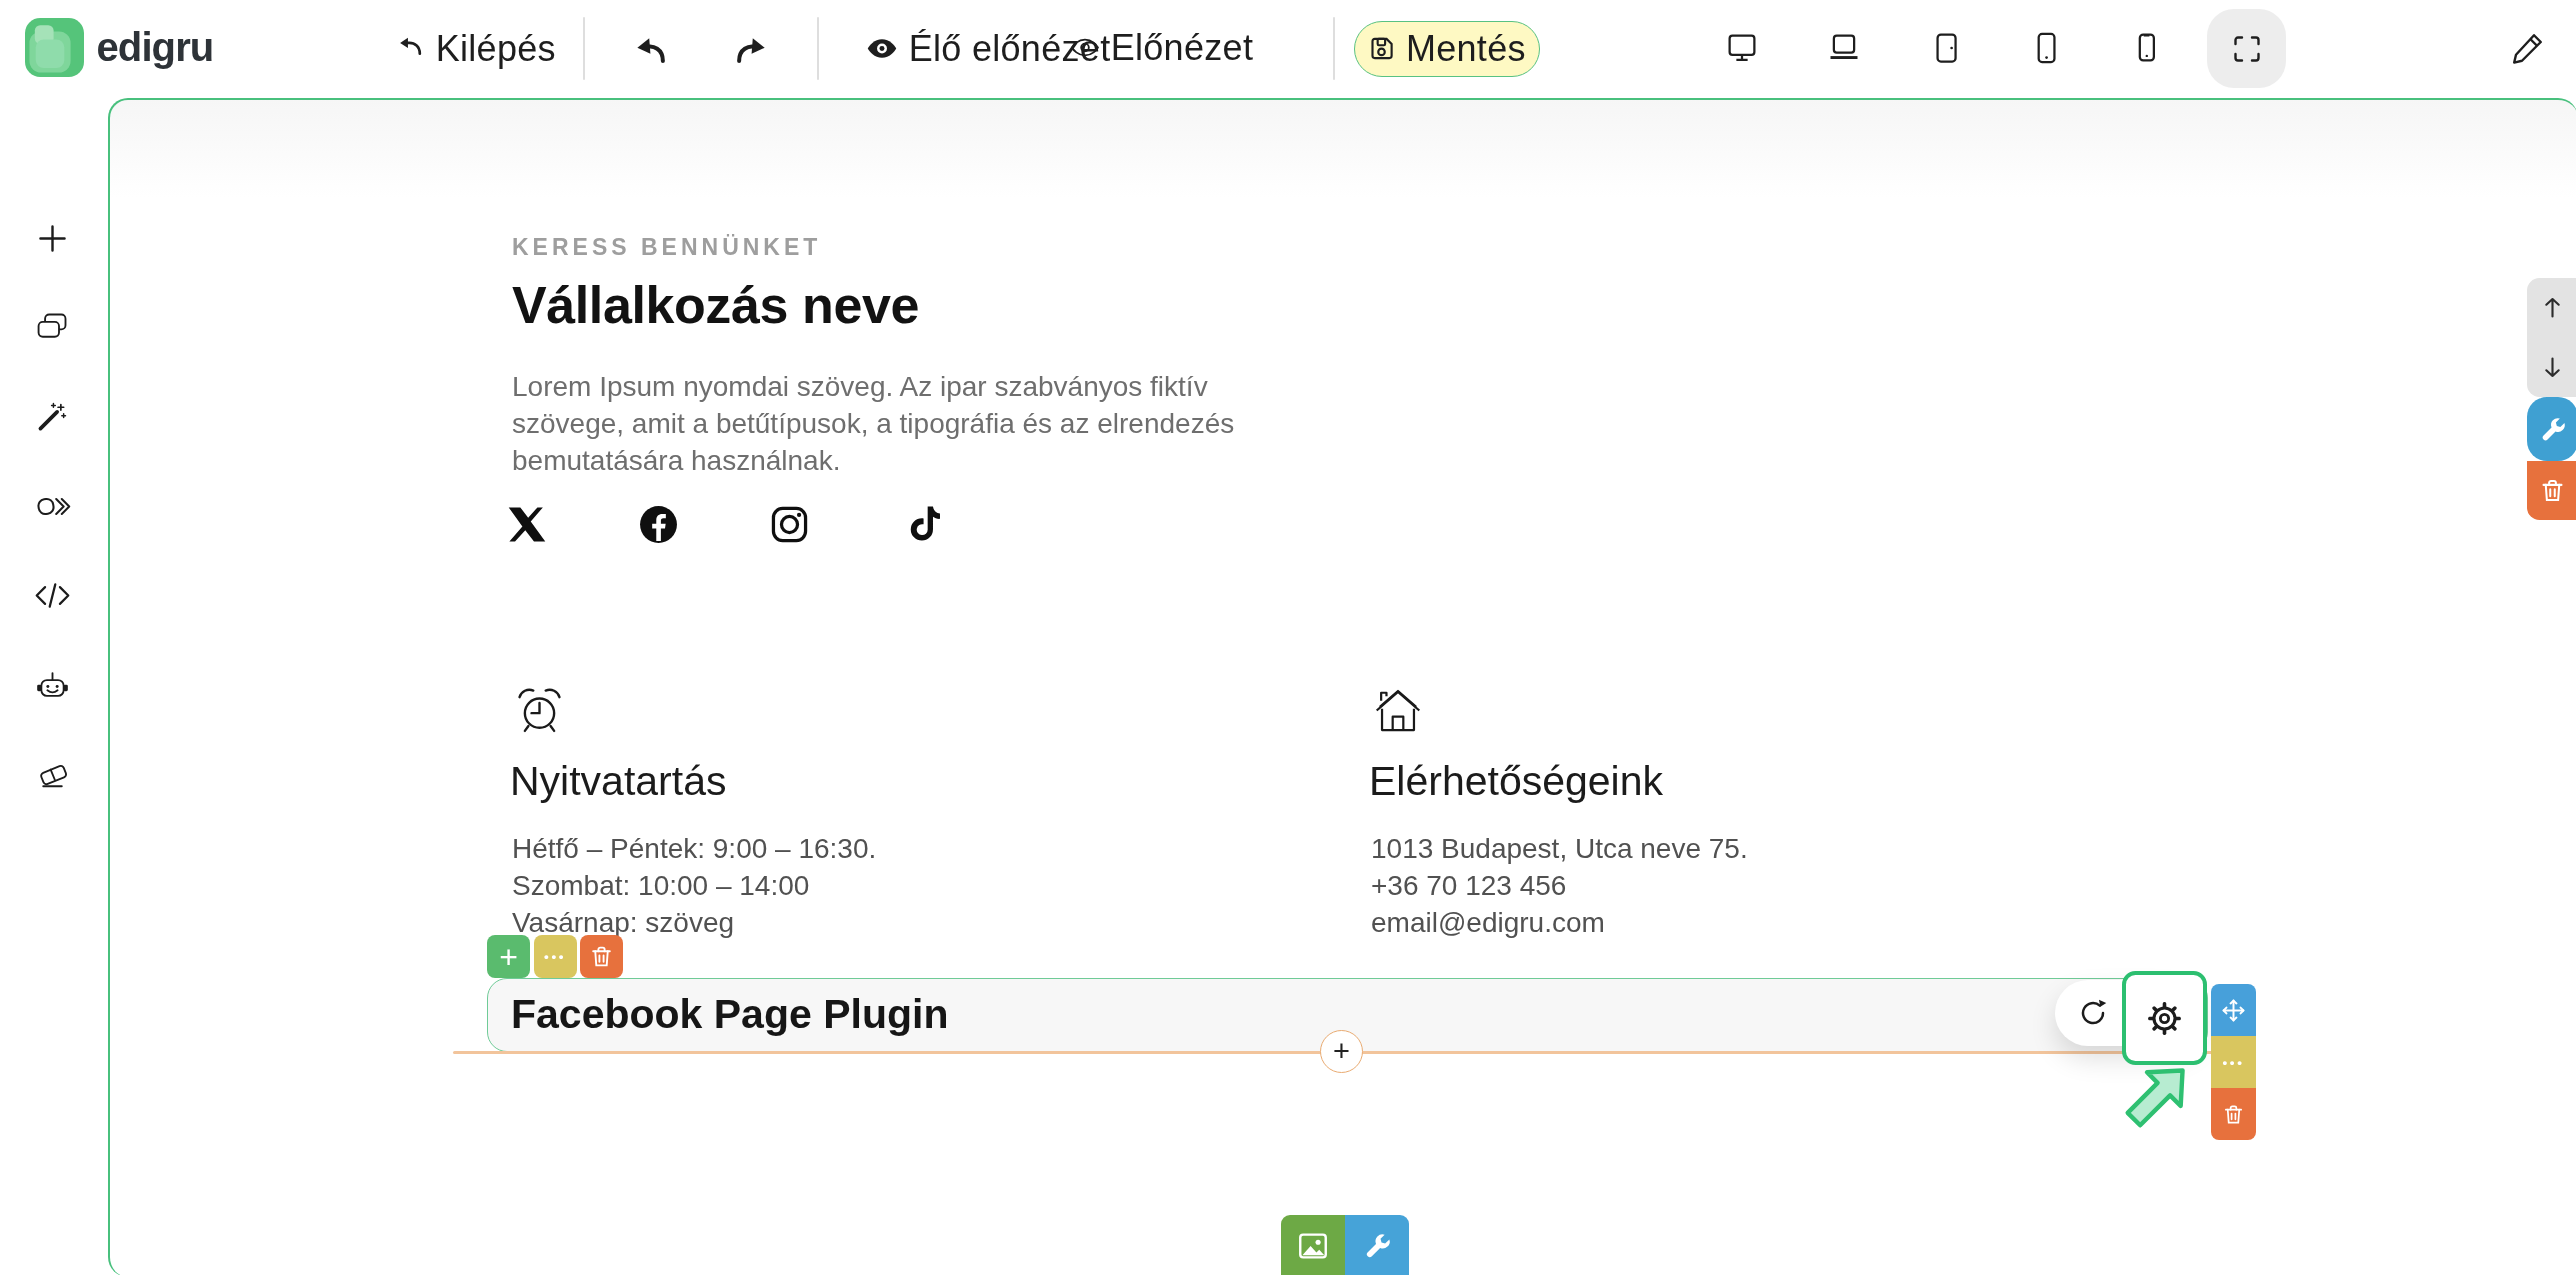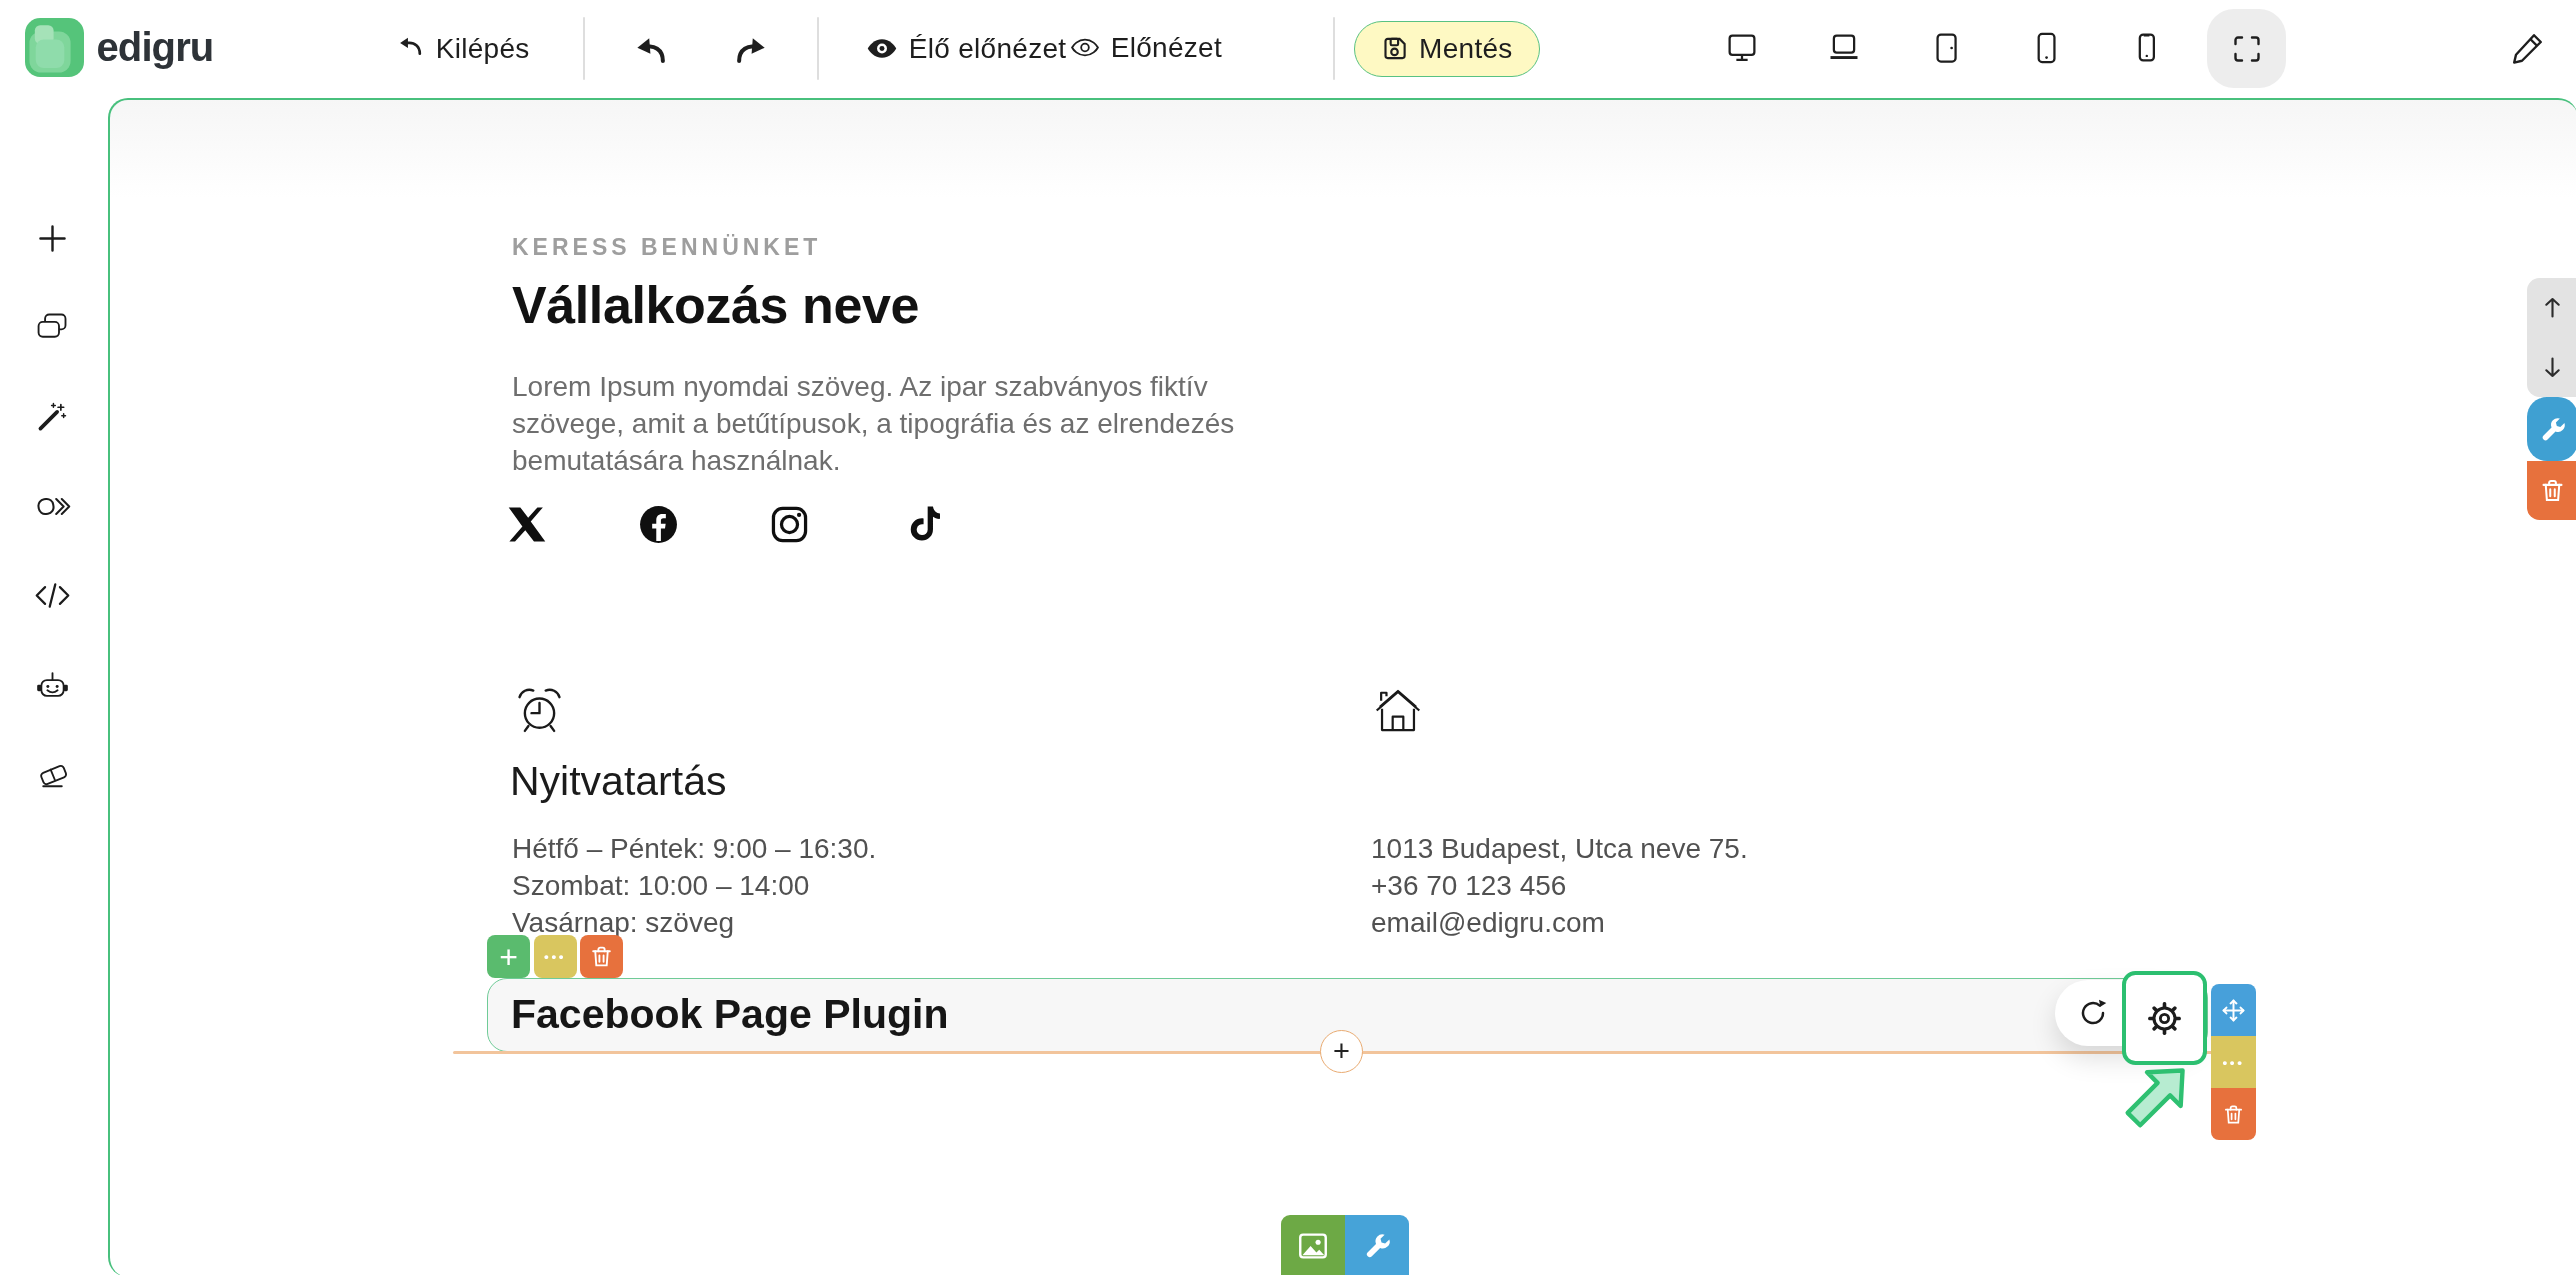--- a/index.html
+++ b/index.html
@@ -4,21 +4,21 @@
 <style>
   html,body{margin:0;padding:0;background:#fff;}
   body{width:2576px;height:1275px;position:relative;overflow:hidden;
        font-family:"Liberation Sans",sans-serif;color:#1f1f1f;}
   .abs{position:absolute;border-radius:20px;}
   .flexc{display:flex;align-items:center;}
   svg{display:block;}
 
   
   #topbar{left:0;top:0;width:2576px;height:97px;background:#fff;z-index:5;}
-  .tb-label{font-size:28px;font-weight:500;color:#1e1e1e;letter-spacing:0.3px;}
+  .tb-label{font-size:36px;font-weight:500;color:#1e1e1e;letter-spacing:0.3px;}
   .tb-sep{width:1.8px;height:63px;background:#dedede;top:17px;}
   .tb-btn{cursor:pointer;gap:10.7px;}
   #brand-text{font-size:40px;font-weight:700;color:#2e3338;letter-spacing:-0.9px;}
   #save-btn{left:1354px;top:20.6px;width:184px;height:54px;border:1.8px solid #58c282;
      border-radius:29px;background:#fef9c3;justify-content:center;gap:10.7px;}
   #fullscreen-btn{left:2207px;top:9px;width:79px;height:79px;border-radius:27px;
      background:#ededed;justify-content:center;}
 
   
   #leftrail{left:0;top:97px;width:108px;height:1179px;background:#fff;z-index:4;}
@@ -302,20 +302,21 @@
 
   <div class="abs" style="left:1261px;top:583px;">
     <svg width="54" height="55" viewBox="0 0 60 62" fill="none" stroke="#1a1a1a" stroke-width="2.5" stroke-linejoin="round">
       <path d="M6 31 30 10l24 21"></path>
       <path d="M9.5 27 30 9l20.5 18"></path>
       <path d="M12 29v24h36V29"></path>
       <path d="M24 53V38h12v15"></path>
       <path d="M11 20v-9h6v4"></path>
     </svg>
   </div>
+  <div class="abs h2" style="left:1259px;top:658px;">Elérhetőségeink</div>
   <div class="abs" style="left:1261px;top:730px;">
     <div class="info-line">1013 Budapest, Utca neve 75.</div>
     <div class="info-line">+36 70 123 456</div>
     <div class="info-line email">email@edigru.com</div>
   </div>
 
   <div class="abs flexc" style="left:377px;top:835px;gap:3.6px;">
     <div class="mini-btn mini-plus">+</div>
     <div class="mini-btn mini-dots">•••</div>
     <div class="mini-btn mini-trash">

